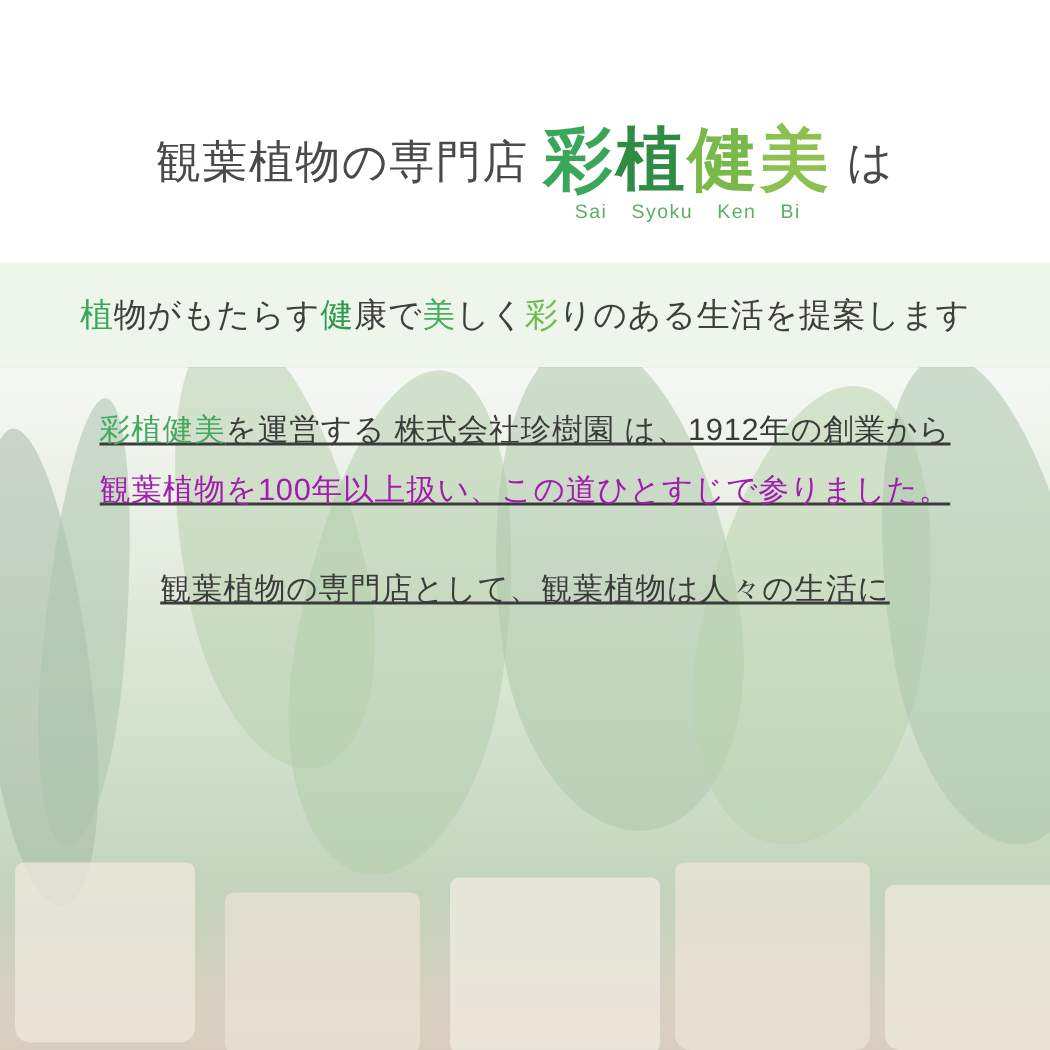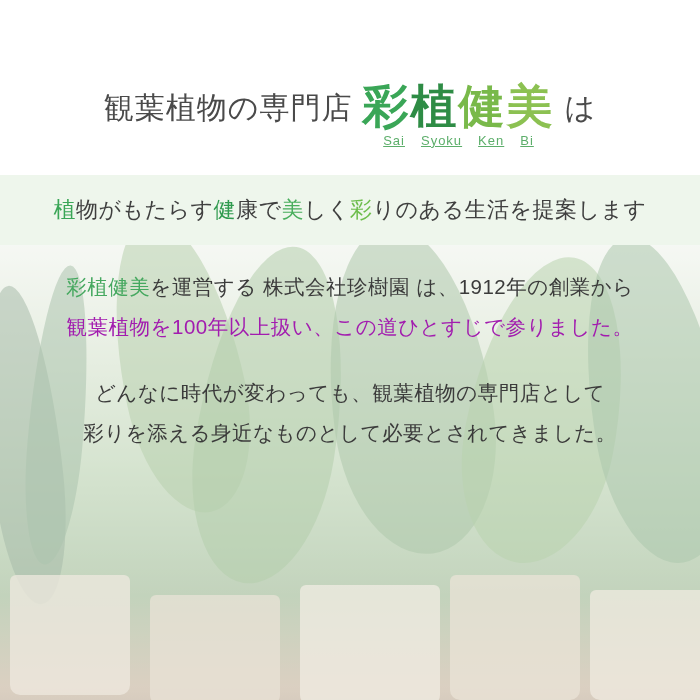--- a/index.html
+++ b/index.html
@@ -63,21 +63,20 @@
   .brand-kanji .k2 { color: #2e8c45; }
   .brand-kanji .k3 { color: #79b94a; }
   .brand-kanji .k4 { color: #8cc152; }
   .brand-romaji {
     display: flex;
     gap: 16px;
     margin-top: 2px;
     font-size: 13px;
     color: #5cae6a;
     letter-spacing: 1px;
-    text-decoration: underline;
   }
   .headline .tail {
     font-size: 30px;
     color: #4a4a4a;
     letter-spacing: 1px;
   }
 
   
   .tagline-band {
     height: 70px;
@@ -139,20 +138,21 @@
     justify-content: flex-start;
     padding-top: 22px;
   }
   .para {
     text-align: center;
     font-size: 20.5px;
     line-height: 1.95;
     color: #3b3b3b;
     letter-spacing: 0.5px;
     white-space: nowrap;
+    text-decoration: underline;
   }
   .para.spaced { margin-top: 26px; }
   .para .brandtxt { color: #45a85f; }
   .para .green { color: #a21caf; }
   .line { display: block; }
 </style>
 </head>
 <body>
 
 <div class="page">
@@ -203,21 +203,20 @@
     </div>
 
     <div class="text-stack">
 
       <div class="para">
         <span class="line"><span class="brandtxt">彩植健美</span><span>を運営する 株式会社珍樹園 は、1912年の創業から</span></span>
         <span class="line green">観葉植物を100年以上扱い、この道ひとすじで参りました。</span>
       </div>
 
       <div class="para spaced">
-        <span class="line">どんなに時代が変わっても、観葉植物の専門店として</span>
-        <span class="line">彩りを添える身近なものとして必要とされてきました。</span>
+        <span class="line">観葉植物の専門店として、観葉植物は人々の生活に</span>
       </div>
 
 
     </div>
   </div>
 
 </div>
 
 </body></html>

